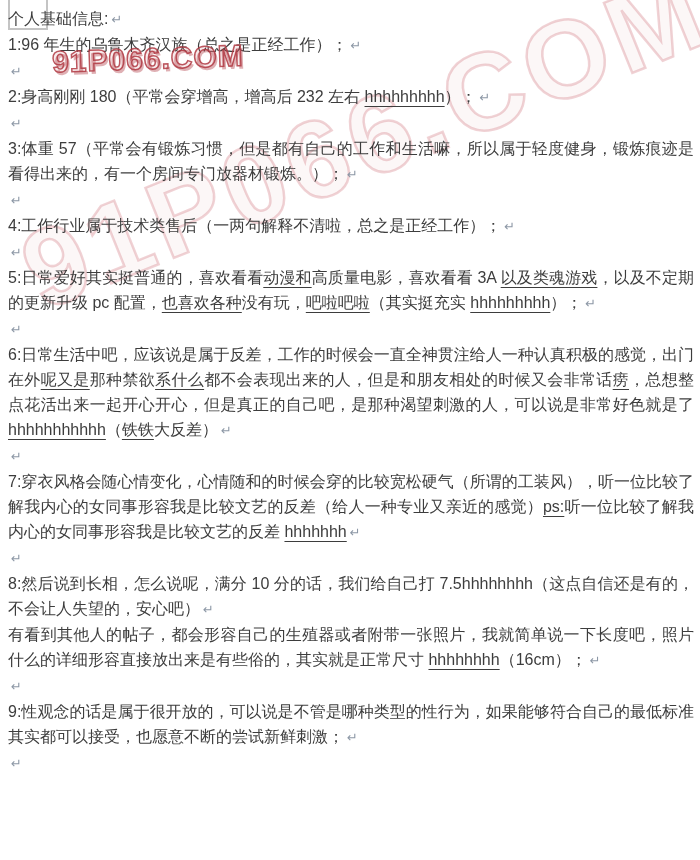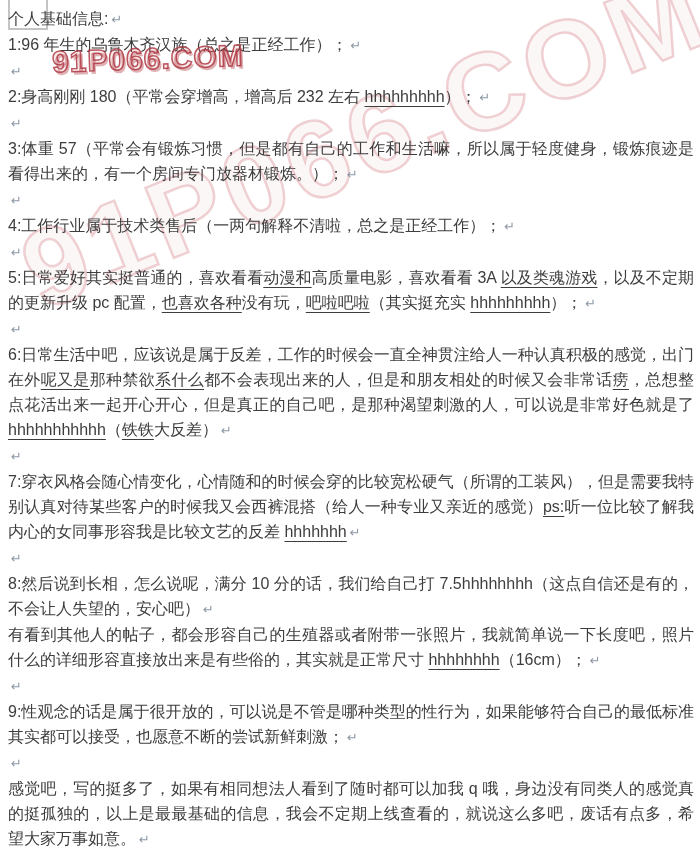--- a/index.html
+++ b/index.html
@@ -66,23 +66,22 @@
     <div class="para"><span>2:身高刚刚 180（平常会穿增高，增高后 232 左右 </span><span class="m-red">hhhhhhhhh</span><span>）；</span><span class="pmark">↵</span></div>
     <div class="para"><span class="pmark">↵</span></div>
     <div class="para"><span>3:体重 57（平常会有锻炼习惯，但是都有自己的工作和生活嘛，所以属于轻度健身，锻炼痕迹是看得出来的，有一个房间专门放器材锻炼。）；</span><span class="pmark">↵</span></div>
     <div class="para"><span class="pmark">↵</span></div>
     <div class="para"><span>4:工作行业属于技术类售后（一两句解释不清啦，总之是正经工作）；</span><span class="pmark">↵</span></div>
     <div class="para"><span class="pmark">↵</span></div>
     <div class="para"><span>5:日常爱好其实挺普通的，喜欢看看</span><span class="m-blue">动漫和</span><span>高质量电影，喜欢看看 3A </span><span class="m-blue">以及类魂游戏</span><span>，以及不定期的更新升级 pc 配置，</span><span class="m-blue">也喜欢各种</span><span>没有玩，</span><span class="m-blue">吧啦吧啦</span><span>（其实挺充实 </span><span class="m-red">hhhhhhhhh</span><span>）；</span><span class="pmark">↵</span></div>
     <div class="para"><span class="pmark">↵</span></div>
     <div class="para"><span>6:日常生活中吧，应该说是属于反差，工作的时候会一直全神贯注给人一种认真积极的感觉，出门在外</span><span class="m-blue">呢又是</span><span>那种禁欲</span><span class="m-blue">系什么</span><span>都不会表现出来的人，但是和朋友相处的时候又会非常话</span><span class="m-red">痨</span><span>，总想整点花活出来一起开心开心，但是真正的自己吧，是那种渴望刺激的人，可以说是非常好色就是了 </span><span class="m-red">hhhhhhhhhhh</span><span>（</span><span class="m-red">铁铁</span><span>大反差）</span><span class="pmark">↵</span></div>
     <div class="para"><span class="pmark">↵</span></div>
-    <div class="para"><span>7:穿衣风格会随心情变化，心情随和的时候会穿的比较宽松硬气（所谓的工装风），但是需要我特别认真对待某些客户的时候我又会西裤混搭（给人一种专业又亲近的感觉）</span><span class="m-blue">ps:</span><span>听一位比较了解我内心的女同事形容我是比较文艺的反差 </span><span class="m-red">hhhhhhh</span><span class="pmark">↵</span></div>
+    <div class="para"><span>7:穿衣风格会随心情变化，心情随和的时候会穿的比较宽松硬气（所谓的工装风），听一位比较了解我内心的女同事形容我是比较文艺的反差（给人一种专业又亲近的感觉）</span><span class="m-blue">ps:</span><span>听一位比较了解我内心的女同事形容我是比较文艺的反差 </span><span class="m-red">hhhhhhh</span><span class="pmark">↵</span></div>
     <div class="para"><span class="pmark">↵</span></div>
     <div class="para"><span>8:然后说到长相，怎么说呢，满分 10 分的话，我们给自己打 7.5hhhhhhhh（这点自信还是有的，不会让人失望的，安心吧）</span><span class="pmark">↵</span></div>
     <div class="para"><span>有看到其他人的帖子，都会形容自己的生殖器或者附带一张照片，我就简单说一下长度吧，照片什么的详细形容直接放出来是有些俗的，其实就是正常尺寸 </span><span class="m-red">hhhhhhhh</span><span>（16cm）；</span><span class="pmark">↵</span></div>
     <div class="para"><span class="pmark">↵</span></div>
     <div class="para"><span>9:性观念的话是属于很开放的，可以说是不管是哪种类型的性行为，如果能够符合自己的最低标准其实都可以接受，也愿意不断的尝试新鲜刺激；</span><span class="pmark">↵</span></div>
     <div class="para"><span class="pmark">↵</span></div>
-    <div class="para"><span>感觉吧，写的挺多了，如果有相同想法人看到了随时都可以加我 q 哦，身边没有同类人的感觉真的挺孤独的，以上是最最基础的信息，我会不定期上线查看的，就说这么多吧，废话有点多，希望大家万事如意。</span><span class="pmark">↵</span></div>
   </div>
 
 <div class="wm-top">91P066.COM</div>
 
 </body></html>

